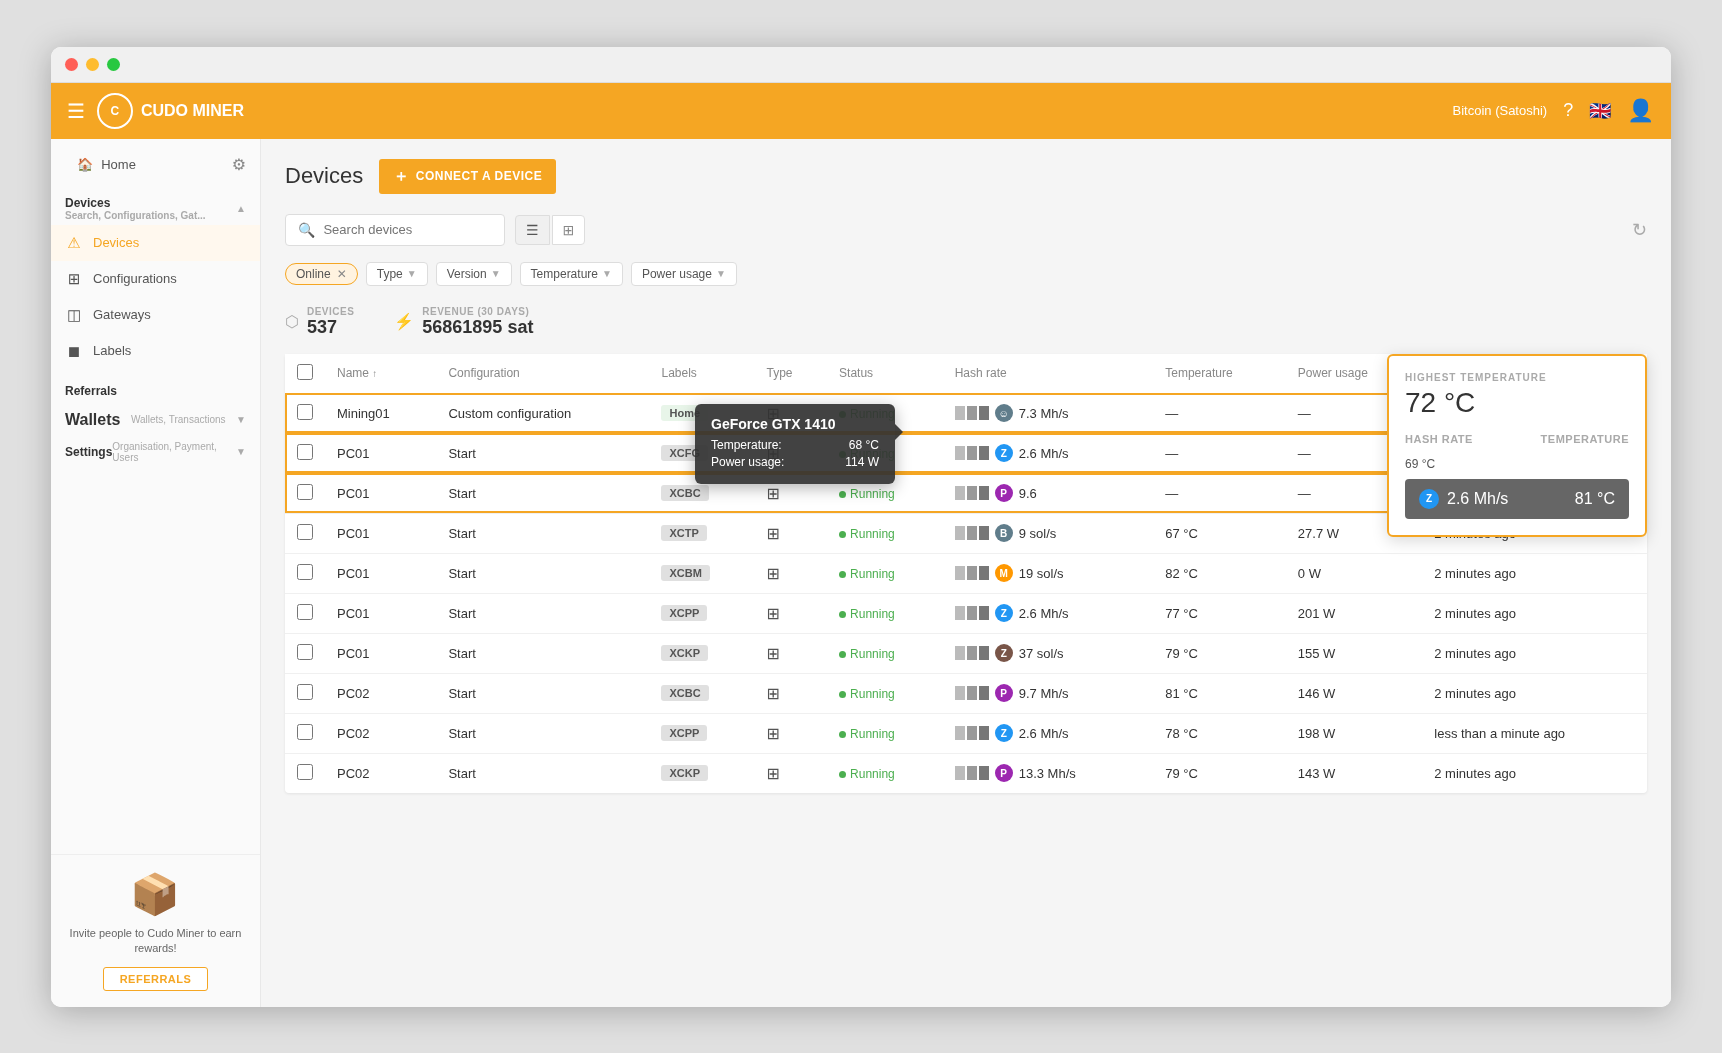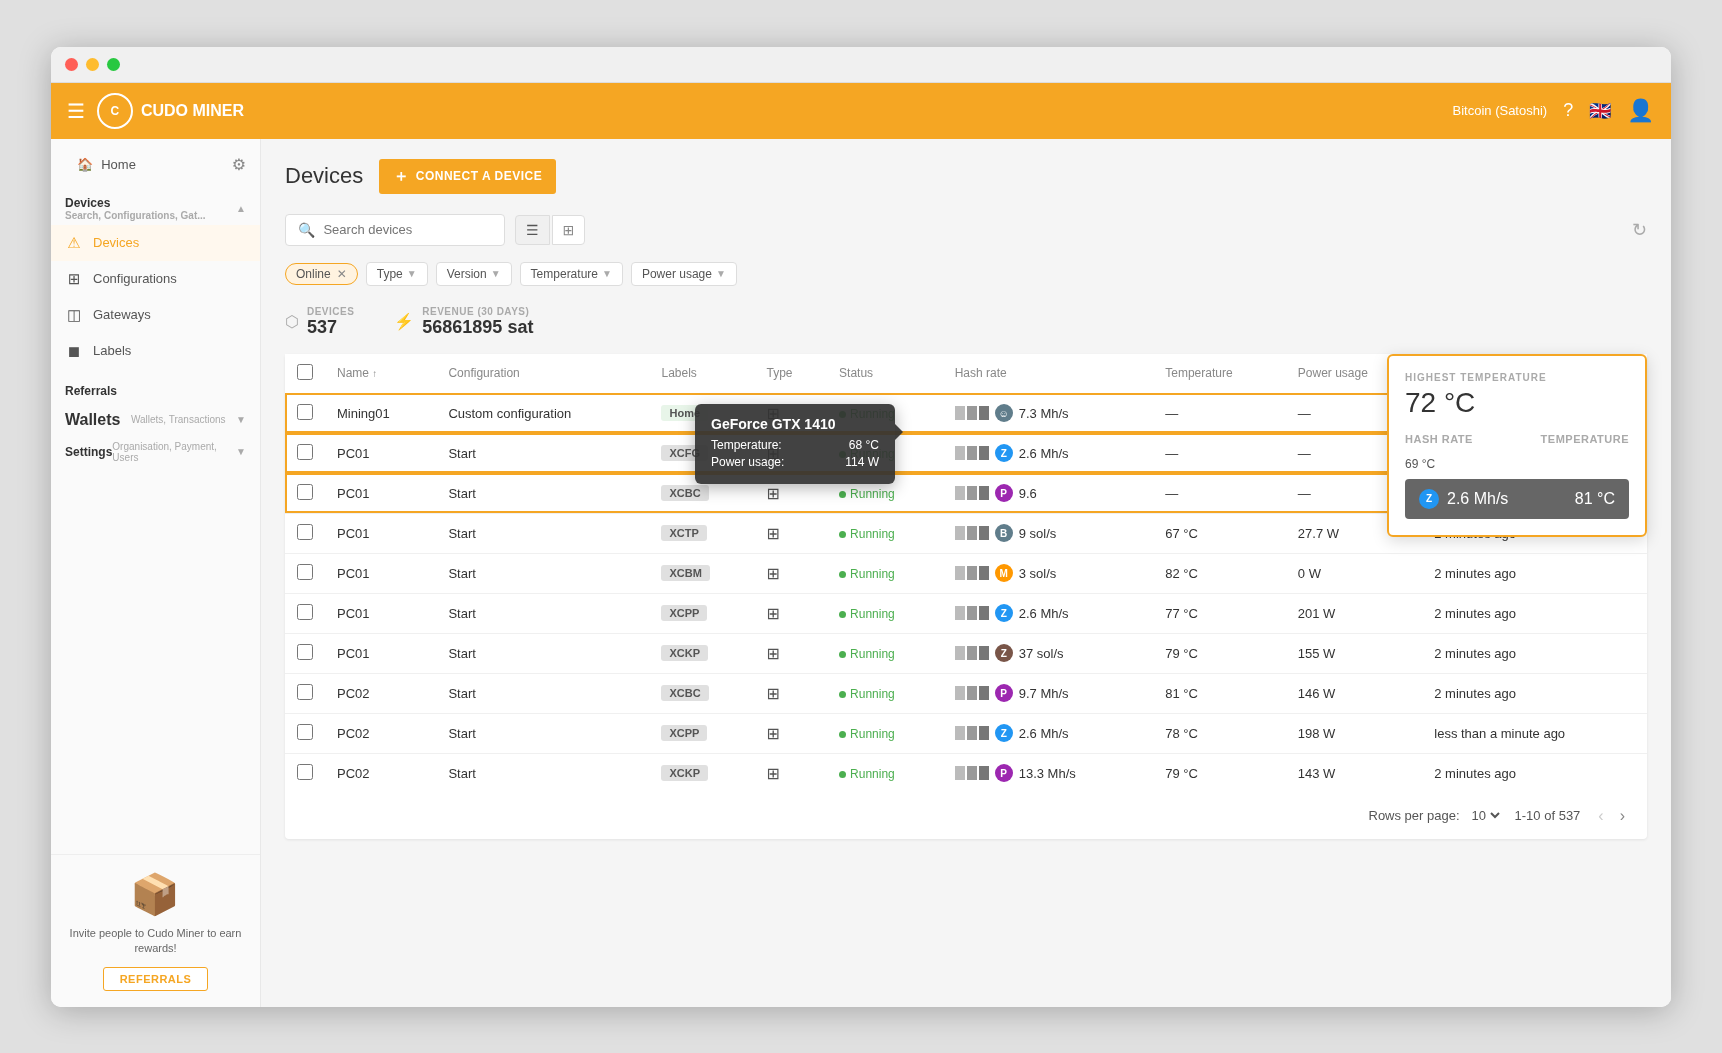--- a/index.html
+++ b/index.html
@@ -433,21 +433,21 @@
     <td><span class="os-icon">⊞</span></td>
     <td><span class="status-running"><span class="status-dot"></span>Running</span></td>
     <td>
       <div style="display:flex; align-items:center; gap:6px;">
         <div style="display:flex; gap:2px; align-items:center;">
           <div style="width:10px; height:14px; background:#bbb;"></div>
           <div style="width:10px; height:14px; background:#999;"></div>
           <div style="width:10px; height:14px; background:#777;"></div>
         </div>
         <span style="display:inline-flex; align-items:center; justify-content:center; width:18px; height:18px; border-radius:50%; background:#ff9800; color:white; font-size:10px; font-weight:bold;">M</span>
-        <span>3 sol/s</span>
+        <span>19 sol/s</span>
       </div>
     </td>
     <td>82 °C</td>
     <td>0 W</td>
     <td>2 minutes ago</td>
   </tr>
                   <tr>
     <td><input type="checkbox" class="checkbox" style=""></td>
     <td>PC01</td>
     <td>Start</td>
@@ -553,33 +553,18 @@
         <span>13.3 Mh/s</span>
       </div>
     </td>
     <td>79 °C</td>
     <td>143 W</td>
     <td>2 minutes ago</td>
   </tr>
                 </tbody>
             </table>
 
-            <div class="pagination">
-              <div class="rows-per-page">
-                <span>Rows per page:</span>
-                <select class="rows-select">
-                  <option>10</option>
-                  <option>25</option>
-                  <option>50</option>
-                </select>
-              </div>
-              <span>1-10 of 537</span>
-              <div class="page-nav">
-                <button disabled="">‹</button>
-                <button>›</button>
-              </div>
-            </div>
           </div>
         </div>
       </div>
     </div>
   </div>
 </div>
 
 </body></html>

